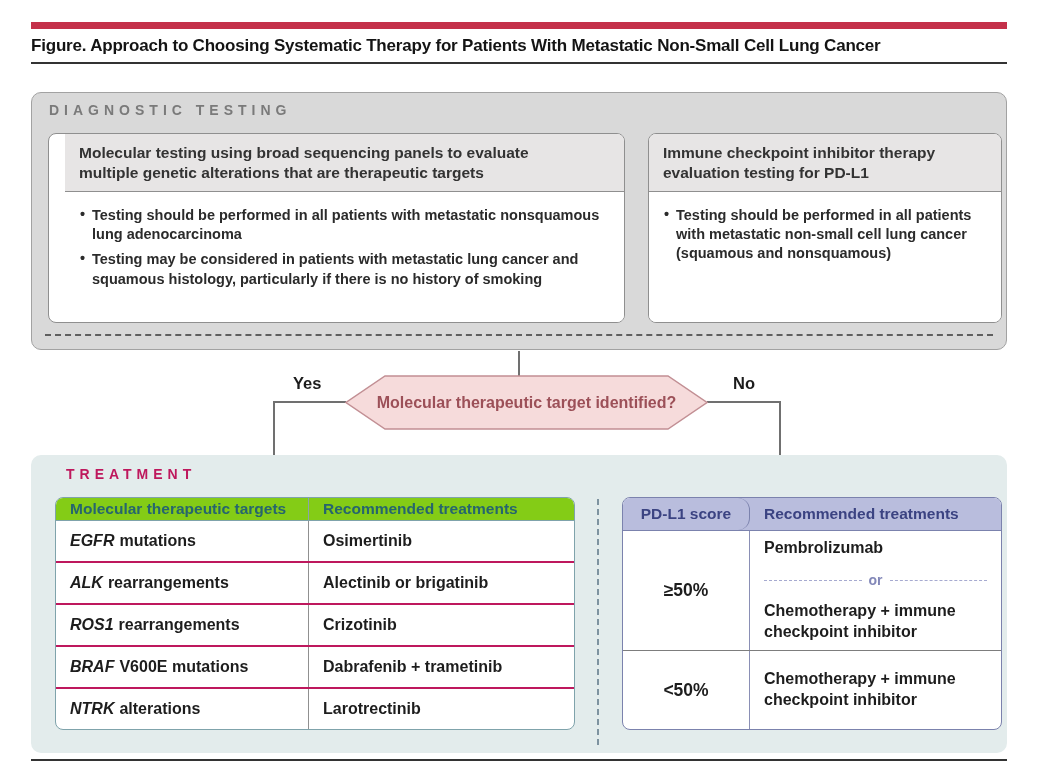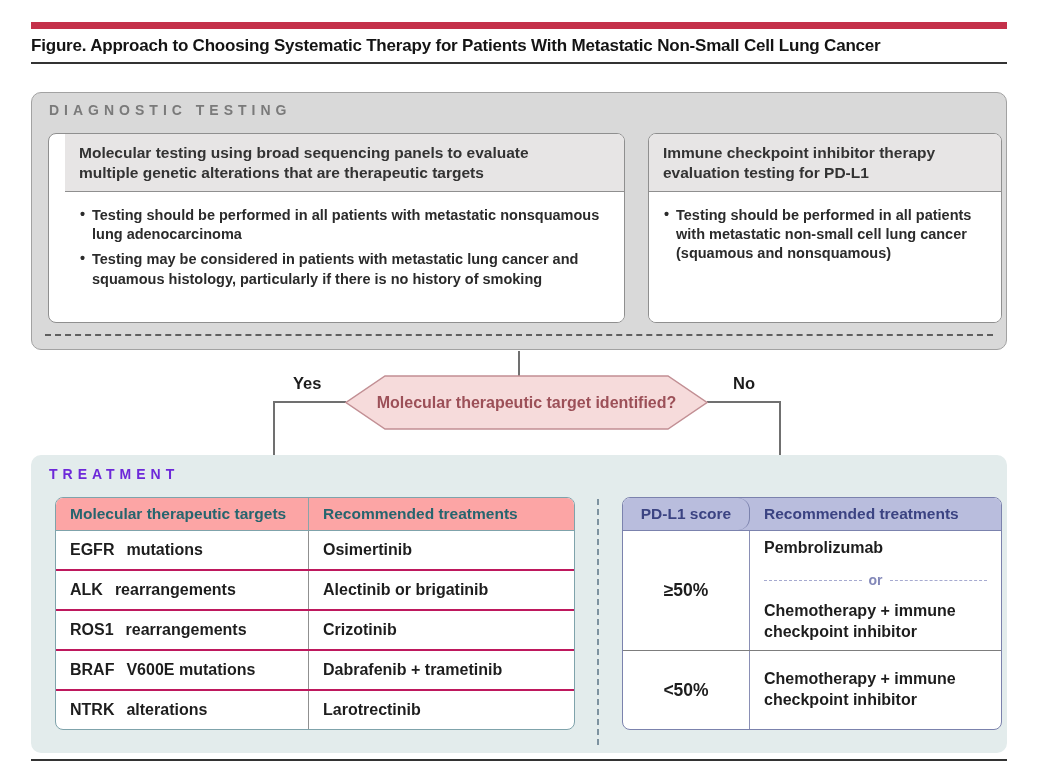--- a/index.html
+++ b/index.html
@@ -10,21 +10,21 @@
 
   
   .accent-bar { left:31px; top:22px; width:976px; height:7px; background:#c4304a; }
   .fig-title { left:31px; top:36px; width:976px; font-size:17px; font-weight:700; color:#141414; letter-spacing:-0.2px; }
   .title-rule { left:31px; top:62px; width:976px; height:2px; background:#333333; }
   .bottom-rule { left:31px; top:759px; width:976px; height:2px; background:#333333; }
 
   
   .section-label { font-size:14px; font-weight:700; letter-spacing:5px; color:#7a7a7a; }
   .diag-label { left:49px; top:102px; }
-  .treat-label { left:49px; top:466px; color:#6d28d9; }
+  .treat-label { left:66px; top:466px; color:#be185d; }
 
   
   .diag-box { left:31px; top:92px; width:976px; height:258px; background:#d9d9d9; border:1.5px solid #a2a2a2; border-radius:10px; }
   .diag-dashes { left:45px; top:334px; width:948px; height:0; border-top:2px dashed #5f5f5f; }
 
   
   .inner-box { border:1.5px solid #8f8f8f; border-radius:8px; background:#fff; overflow:hidden; display:flex; flex-direction:column; }
   .inner-left { left:48px; top:133px; width:577px; height:190px;padding-left:16px; }
   .inner-right { left:648px; top:133px; width:354px; height:190px; }
   .inner-header { background:#e7e5e5; border-bottom:1.5px solid #8f8f8f; padding:9px 14px 8px 14px; font-size:15.5px; font-weight:700; color:#333333; line-height:1.28; }
@@ -52,30 +52,30 @@
   .yn-label { font-size:16.5px; font-weight:700; color:#1c1c1c; }
   .yes-label { left:293px; top:374px; }
   .no-label { left:733px; top:374px; }
 
   
   .treat-box { left:31px; top:455px; width:976px; height:298px; background:#e3ecec; border-radius:10px; }
   .tables-divider { left:597px; top:499px; width:0; height:246px; border-left:2px dashed #7e93a0; }
 
   
   .mol-table { left:55px; top:497px; width:520px; height:233px; border:1.5px solid #7fa3ab; border-radius:8px; background:#fff; overflow:hidden; display:flex; flex-direction:column; }
-  .mol-header { display:flex; background:#fca5a5; border-bottom:1.5px solid #7fa3ab; height:33px; flex:none; }
+  .mol-header { display:flex; background:#84cc16; border-bottom:1.5px solid #7fa3ab; height:23px; flex:none; }
   .mol-header .hcell { display:flex; align-items:center; font-size:15.5px; font-weight:700; color:#26656e; }
   .mol-header .c1 { width:253px; padding-left:14px; border-right:1.5px solid #8aa4a9; }
   .mol-header .c2 { flex:1; padding-left:14px; }
   .t-row { display:flex; flex:1; }
   .t-row + .t-row { border-top:2px solid #be185d; }
   .t-row .cell { display:flex; align-items:center; font-size:16px; font-weight:700; color:#1d1d1d; }
   .t-row .c1 { width:253px; padding-left:14px; border-right:1px solid #909090; }
   .t-row .c2 { flex:1; padding-left:14px; }
-  .gene { margin-right:12px; }
+  .gene { font-style:italic; margin-right:5px; }
 
   
   .pdl1-table { left:622px; top:497px; width:380px; height:233px; border:1.5px solid #7b82ad; border-radius:8px; background:#fff; overflow:hidden; display:flex; flex-direction:column; }
   .pdl1-header { display:flex; background:#b9bddd; border-bottom:1.5px solid #7b82ad; height:33px; flex:none; }
   .pdl1-header .hcell { display:flex; align-items:center; font-size:15.5px; font-weight:700; color:#3b4382; }
   .pdl1-header .p1 { width:127px; justify-content:center; border-right:1.5px solid #7b82ad;border-radius:12px; }
   .pdl1-header .p2 { flex:1; padding-left:14px; }
   .p-row { display:flex; }
   .p-row-1 { height:119px; flex:none; }
   .p-row-2 { flex:1; border-top:1px solid #7d7d7d; }

